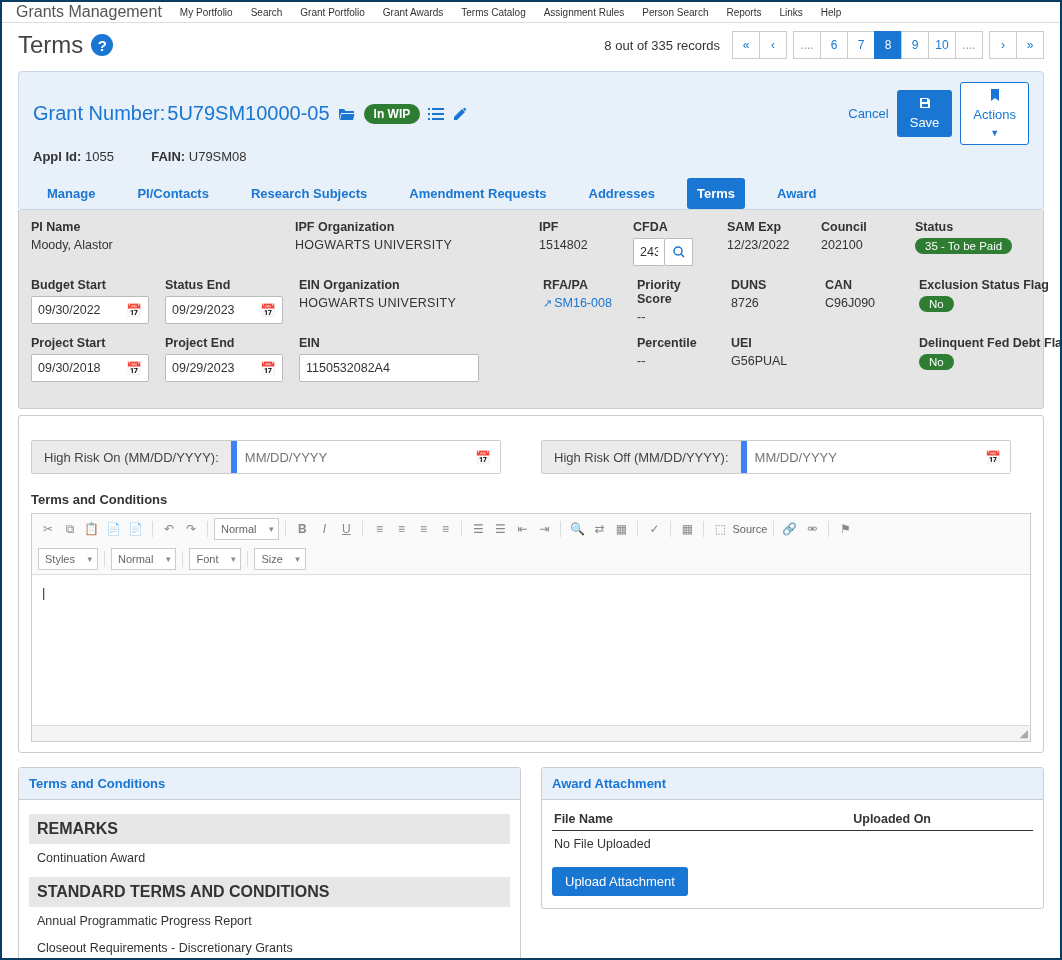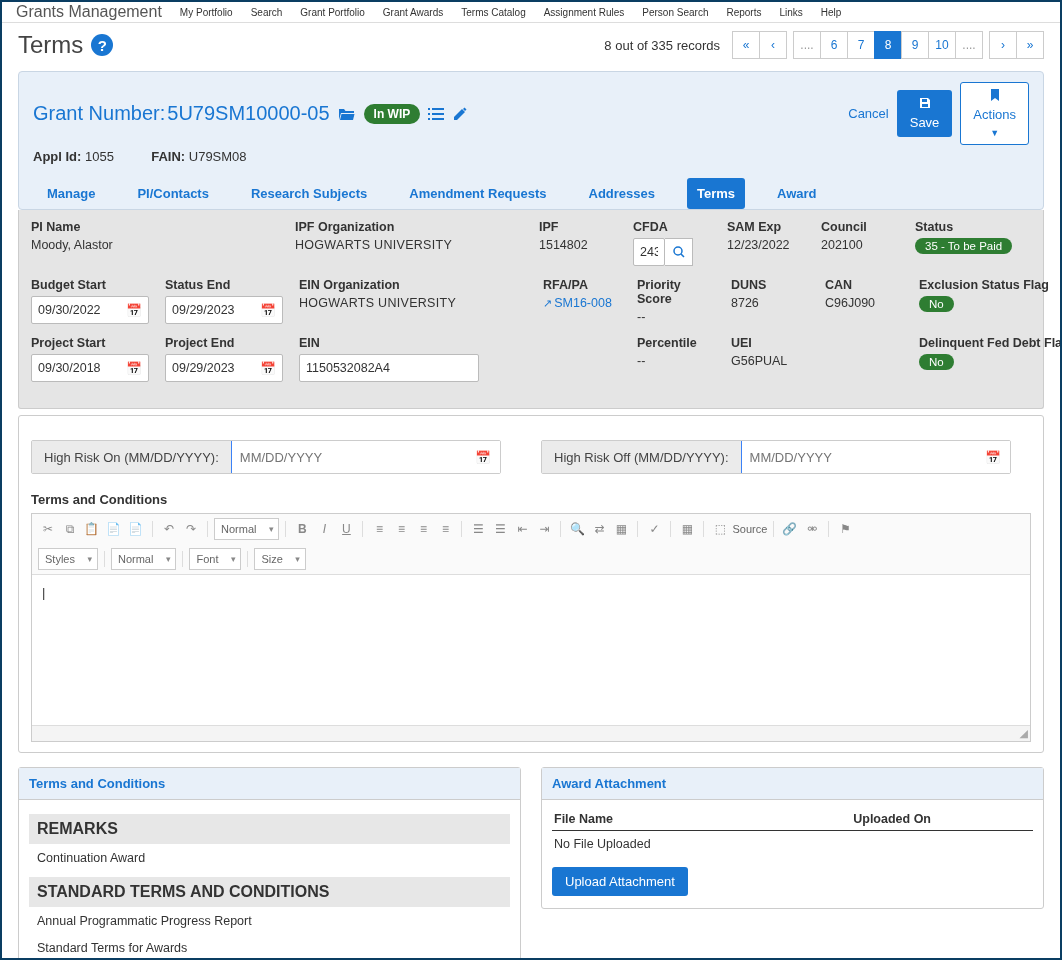--- a/index.html
+++ b/index.html
@@ -51,21 +51,21 @@
 .date-wrap { position: relative; display: inline-block; }
 .date-wrap .cal { position: absolute; right: 6px; top: 50%; transform: translateY(-50%); color: #1976d2; pointer-events: none; }
 .cfda-wrap { display: flex; }
 .cfda-wrap .srch { width: 28px; height: 28px; border: 1px solid #bbb; border-left: none; background: #fff; color: #1976d2; display: inline-flex; align-items: center; justify-content: center; cursor: pointer; }
 .pill-green { background: #2e7d32; color: #fff; border-radius: 10px; padding: 2px 10px; font-size: 11.5px; display: inline-block; }
 .link { color: #1976d2; cursor: pointer; }
 .ext { color: #1976d2; margin-right: 2px; font-size:11px;}
 
 .risk-row { display: flex; gap: 40px; margin: 14px 0 18px 0; }
 .risk-field { display: flex; align-items: stretch; border: 1px solid #ccc; border-radius: 2px; height: 34px; width: 470px; }
-.risk-label { background: #ebebeb; padding: 0 12px; display: flex; align-items: center; font-size: 13px; border-right: 1px solid #3b82f6; color: #444; }
+.risk-label { background: #ebebeb; padding: 0 12px; display: flex; align-items: center; font-size: 13px; border-right: 6px solid #3b82f6; color: #444; }
 .risk-input { flex: 1; position: relative; }
 .risk-input input { width: 100%; height: 100%; border: none; padding: 0 8px; font-size: 13px; color: #999; outline: none; }
 .risk-input .cal { position: absolute; right: 8px; top: 50%; transform: translateY(-50%); color: #1976d2; }
 
 .body-card { border: 1px solid #ccc; border-radius: 3px; padding: 10px 12px; margin-top: 6px; }
 .tc-label { font-weight: bold; font-size: 13px; margin: 2px 0 6px 0; }
 .editor { border: 1px solid #ccc; }
 .toolbar { border-bottom: 1px solid #ddd; padding: 4px 6px; display: flex; flex-wrap: wrap; align-items: center; gap: 2px; background: #fafafa; }
 .tb { color: #888; font-size: 12px; width: 20px; height: 20px; display: inline-flex; align-items: center; justify-content: center; }
 .tb.sep { width: 1px; height: 16px; background: #ddd; margin: 0 4px; }
@@ -369,20 +369,21 @@
   </div>
 
   <div class="two-col">
     <div class="panel">
       <div class="panel-h">Terms and Conditions</div>
       <div class="panel-b">
         <div class="section-h">REMARKS</div>
         <div class="row-item">Continuation Award</div>
         <div class="section-h">STANDARD TERMS AND CONDITIONS</div>
         <div class="row-item">Annual Programmatic Progress Report</div>
+        <div class="row-item">Closeout Requirements - Discretionary Grants</div>
         <div class="row-item">Standard Terms for Awards</div>
 
       </div>
     </div>
     <div class="panel" style="align-self:flex-start;">
       <div class="panel-h">Award Attachment</div>
       <div class="panel-b">
         <div class="tbl-head">
           <span>File Name</span>
           <span style="margin-right:100px;">Uploaded On</span>

